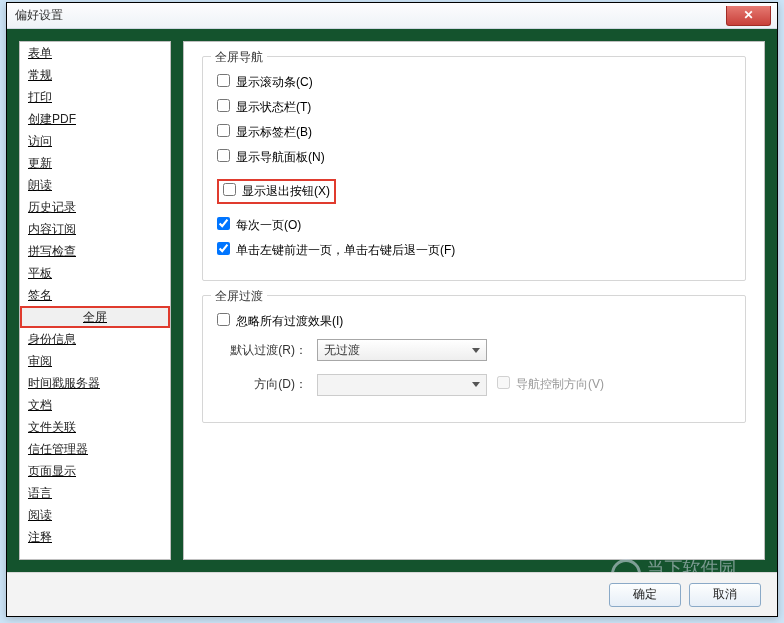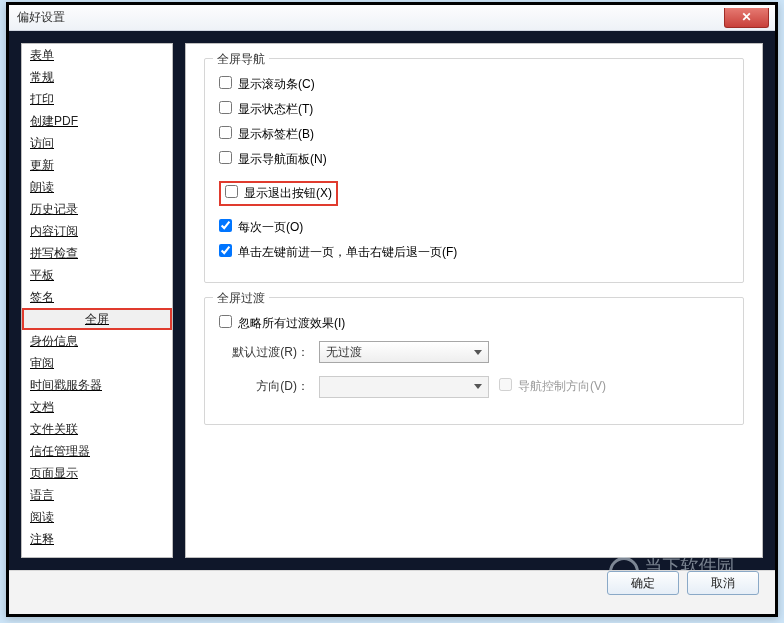--- a/index.html
+++ b/index.html
@@ -10,22 +10,22 @@
       width: 784px;
       height: 623px;
       overflow: hidden;
     }
     .window {
       position: absolute;
       left: 6px;
       top: 2px;
       width: 772px;
       height: 615px;
-      background: #0f172a;
-      border: 3px solid #000000;
+      background: #14532d;
+      border: 1px solid #000000;
       box-shadow: 0 2px 8px rgba(0,0,0,.2);
     }
     .titlebar {
       height: 26px;
       background: linear-gradient(#fdfdfe, #eef2f7);
       border-bottom: 1px solid #d0d7e2;
       display: flex;
       align-items: center;
       justify-content: space-between;
       padding-left: 8px;
@@ -152,21 +152,21 @@
     .disabled-text { color: #9a9a9a; }
     .footer {
       position: absolute;
       bottom: 0;
       left: 0;
       right: 0;
       height: 44px;
       border-top: 1px solid #d8d8d8;
       background: #f3f3f3;
       display: flex;
-      align-items: flex-start;
+      align-items: center;
       justify-content: flex-end;
       gap: 8px;
       padding-right: 16px;
     }
     .btn {
       min-width: 72px;
       height: 24px;
       border: 1px solid #8aa9c7;
       background: linear-gradient(#fdfefe,#e6eef7);
       border-radius: 3px;

